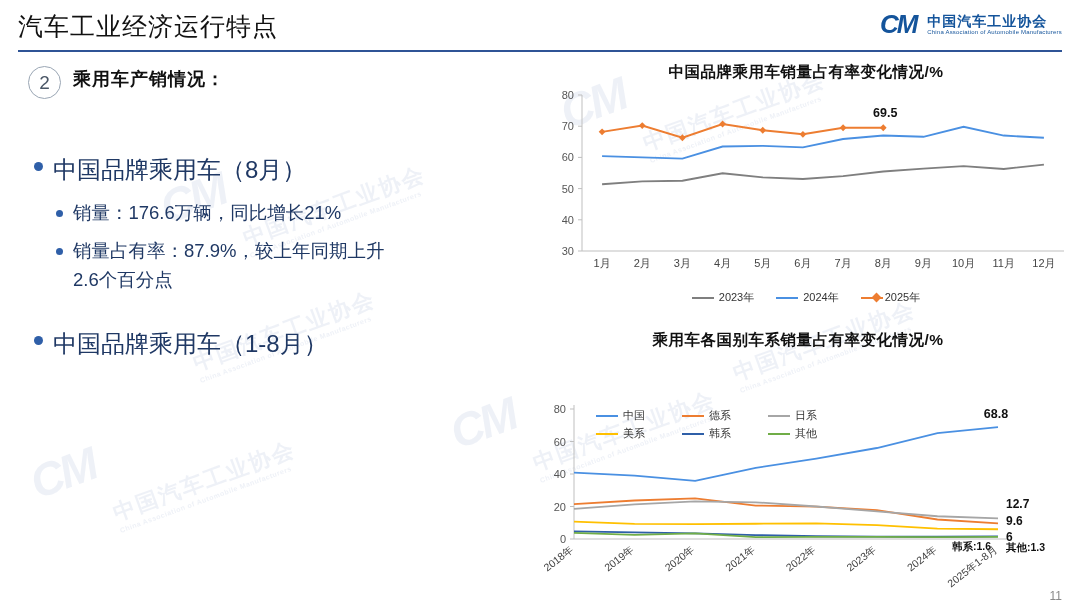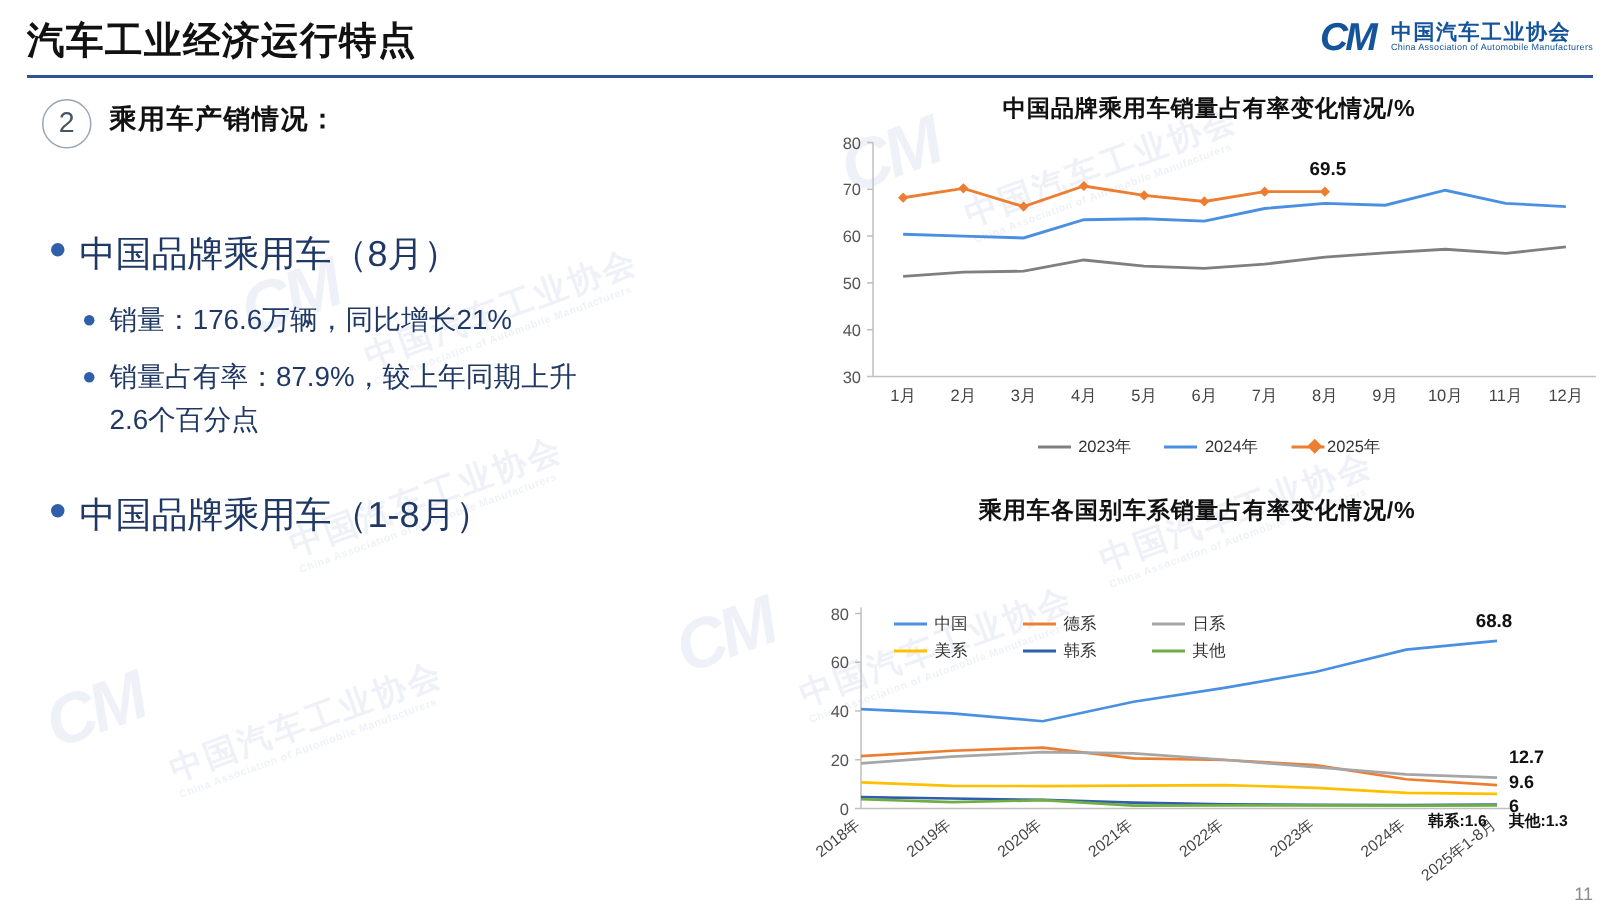--- a/index.html
+++ b/index.html
@@ -30,21 +30,21 @@
     letter-spacing: -3px;
   }
 
   
   .header {
     position: absolute; top: 0; left: 0; width: 1080px; height: 55px;
     background: #ffffff;
   }
   .header-title {
     position: absolute; left: 18px; top: 10px;
-    font-size: 25px; font-weight: 700; color: #111;
+    font-size: 25px; font-weight: 400; color: #111;
     letter-spacing: 1px;
   }
   .header-rule {
     position: absolute; left: 18px; top: 50px; width: 1044px; height: 2px;
     background: #2f5496;
   }
   .logo-wrap {
     position: absolute; right: 18px; top: 9px;
     display: flex; align-items: center; gap: 8px;
   }

